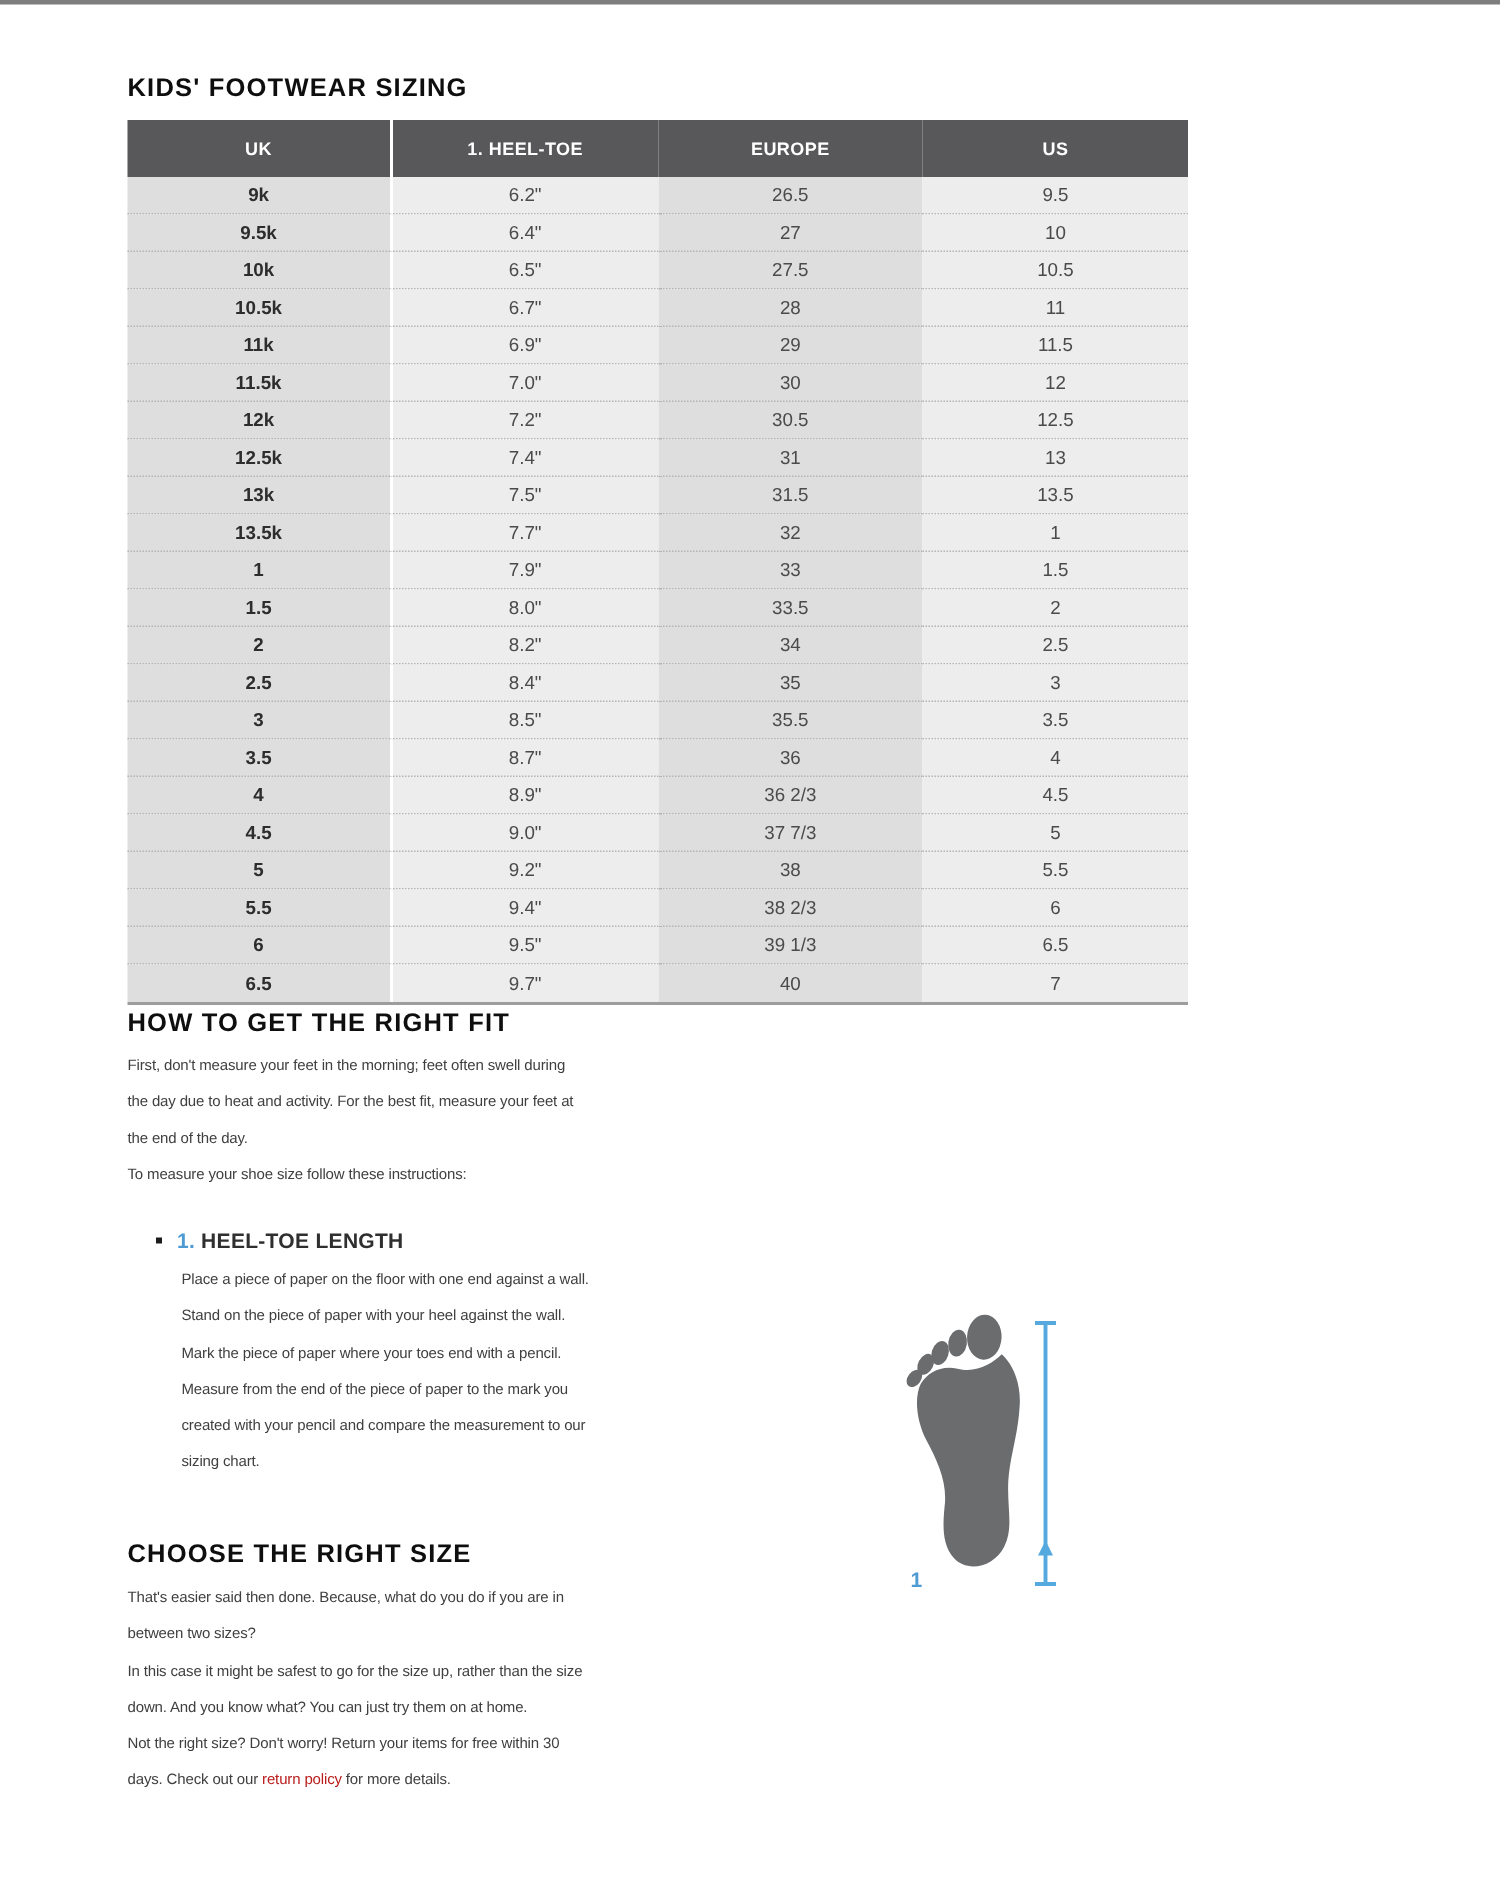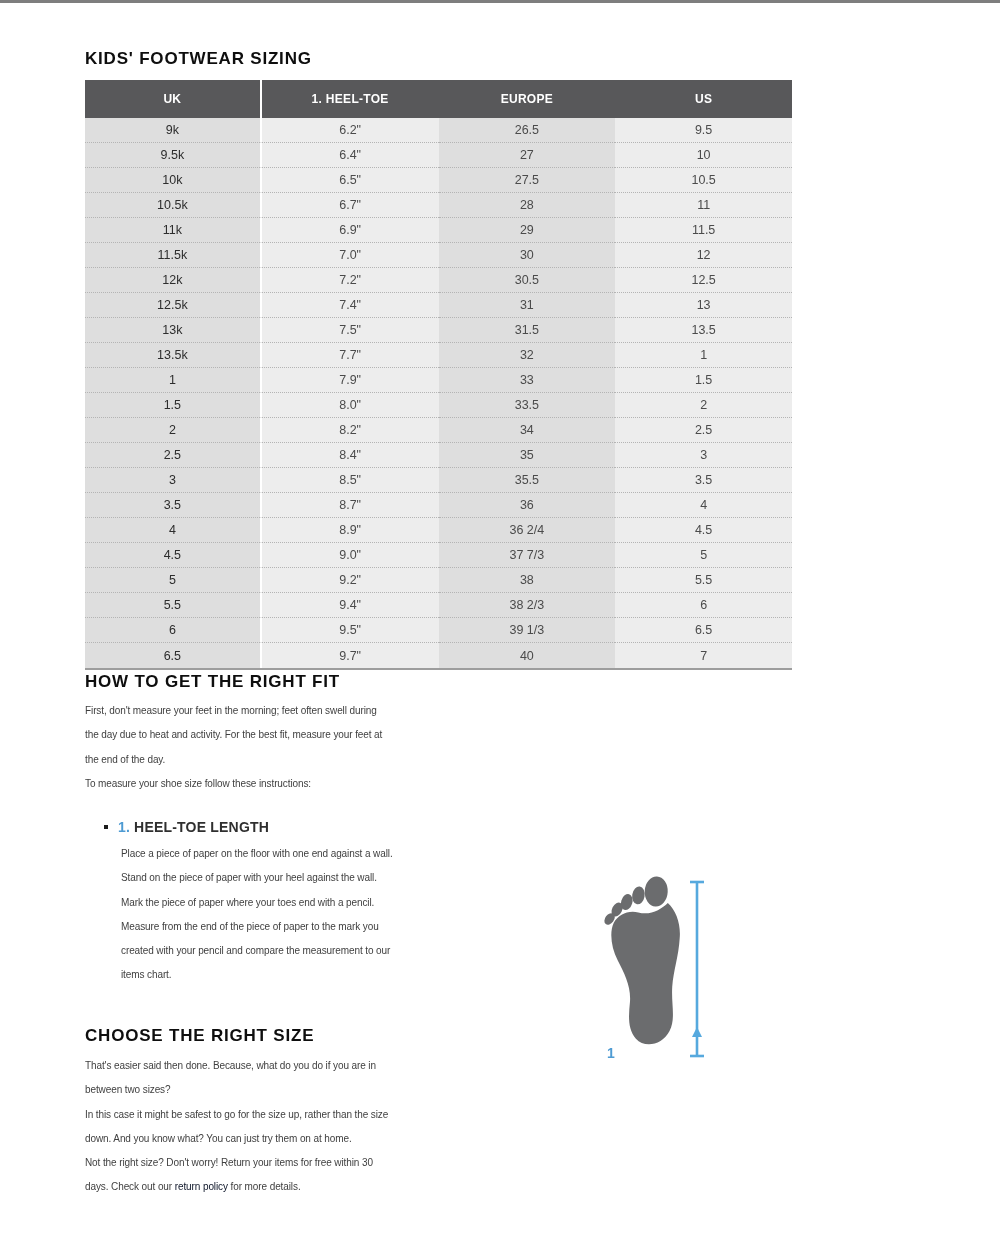--- a/index.html
+++ b/index.html
@@ -17,33 +17,33 @@
   
   .table-wrap { position:absolute; left:85px; top:80px; width:707px;
                 border-bottom:2px solid #9d9d9d; }
   table.size-table { width:100%; border-collapse:separate; border-spacing:0; table-layout:fixed; }
   .size-table th { background:#58585a; color:#fff; font-size:12px; font-weight:bold;
                    height:18px; padding:12px; text-align:center; letter-spacing:0.3px;
                    box-sizing:border-box; width:25%; }
   .size-table td { height:25px; text-align:center; font-size:12.5px; padding:0;
                    color:#4b4b4b; border-bottom:1px dotted #b4b4b4; box-sizing:border-box; }
   .size-table tr:last-child td { border-bottom:none; }
-  .size-table td.c0 { background:#dedede; font-weight:normal; color:#2d2d2d;text-align:center; }
+  .size-table td.c0 { background:#dedede; font-weight:bold; color:#2d2d2d;text-align:center; }
   .size-table td.c2 { background:#dedede; }
   .size-table td.c1, .size-table td.c3 { background:#ededed; }
   .size-table th.c0, .size-table td.c0 { border-right:2px solid #ffffff; }
 
   
   .para { position:absolute; font-size:10px; color:#3f3f3f; line-height:24.3px;
           letter-spacing:-0.1px; }
   .tline { white-space:nowrap; }
   .fit-intro        { left:85px;  top:699px; }
   .instruction-body { left:121px; top:842px; }
   .choose-para      { left:85px;  top:1054px; }
-  a.link { color:#0f172a; text-decoration:none; cursor:pointer; }
+  a.link { color:#b91c1c; text-decoration:none; cursor:pointer; }
 
   
   .bullet-item { position:absolute; left:104px; top:819px; font-size:14px;
                  font-weight:bold; color:#2f2f2f; letter-spacing:0.2px; line-height:16px; }
   .bullet-sq { display:inline-block; width:4px; height:4px; background:#1c1c1c;
                vertical-align:middle; margin:-2px 10px 0 0; }
   .step-num { color:#4e9bd3; margin-right:4px; }
 
   
   .foot-figure { position:absolute; left:595px; top:874px; width:120px; height:190px; }
@@ -160,21 +160,21 @@
           </tr>
           <tr>
             <td class="c0">3.5</td>
             <td class="c1">8.7"</td>
             <td class="c2">36</td>
             <td class="c3">4</td>
           </tr>
           <tr>
             <td class="c0">4</td>
             <td class="c1">8.9"</td>
-            <td class="c2">36 2/4</td>
+            <td class="c2">36 2/3</td>
             <td class="c3">4.5</td>
           </tr>
           <tr>
             <td class="c0">4.5</td>
             <td class="c1">9.0"</td>
             <td class="c2">37 7/3</td>
             <td class="c3">5</td>
           </tr>
           <tr>
             <td class="c0">5</td>
@@ -216,21 +216,21 @@
   <div class="bullet-item">
     <span class="bullet-sq"></span><span class="step-num">1.</span><span class="step-title">HEEL-TOE LENGTH</span>
   </div>
 
   <div class="para instruction-body">
       <div class="tline">Place a piece of paper on the floor with one end against a wall.</div>
       <div class="tline">Stand on the piece of paper with your heel against the wall.</div>
       <div class="tline">Mark the piece of paper where your toes end with a pencil.</div>
       <div class="tline">Measure from the end of the piece of paper to the mark you</div>
       <div class="tline">created with your pencil and compare the measurement to our</div>
-      <div class="tline">items chart.</div>
+      <div class="tline">sizing chart.</div>
     </div>
 
   <div class="foot-figure">
     <svg width="120" height="190" viewBox="0 0 120 190" xmlns="http://www.w3.org/2000/svg">
       <g fill="#6b6c6e" transform="translate(8,2) rotate(-3 45 88)">
         <ellipse cx="57" cy="16" rx="11.5" ry="15" transform="rotate(6 57 16)"></ellipse>
         <ellipse cx="39" cy="19" rx="6.2" ry="9" transform="rotate(12 39 19)"></ellipse>
         <ellipse cx="27" cy="25" rx="5.6" ry="8.2" transform="rotate(20 27 25)"></ellipse>
         <ellipse cx="17" cy="32" rx="5" ry="7.4" transform="rotate(30 17 32)"></ellipse>
         <ellipse cx="9" cy="41" rx="4.4" ry="6.4" transform="rotate(40 9 41)"></ellipse>

